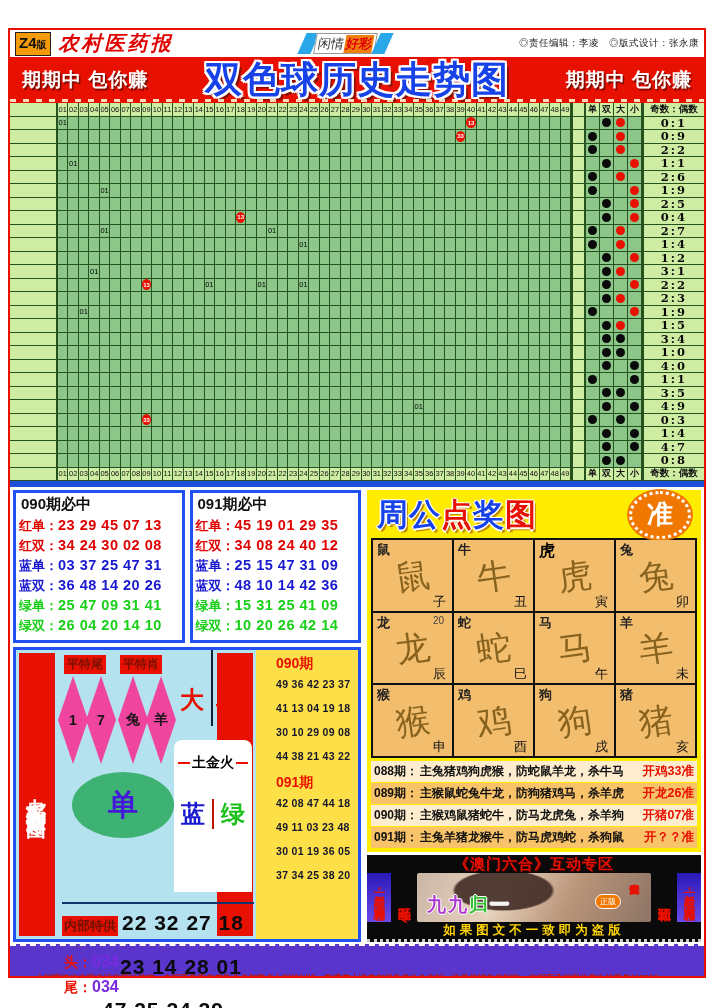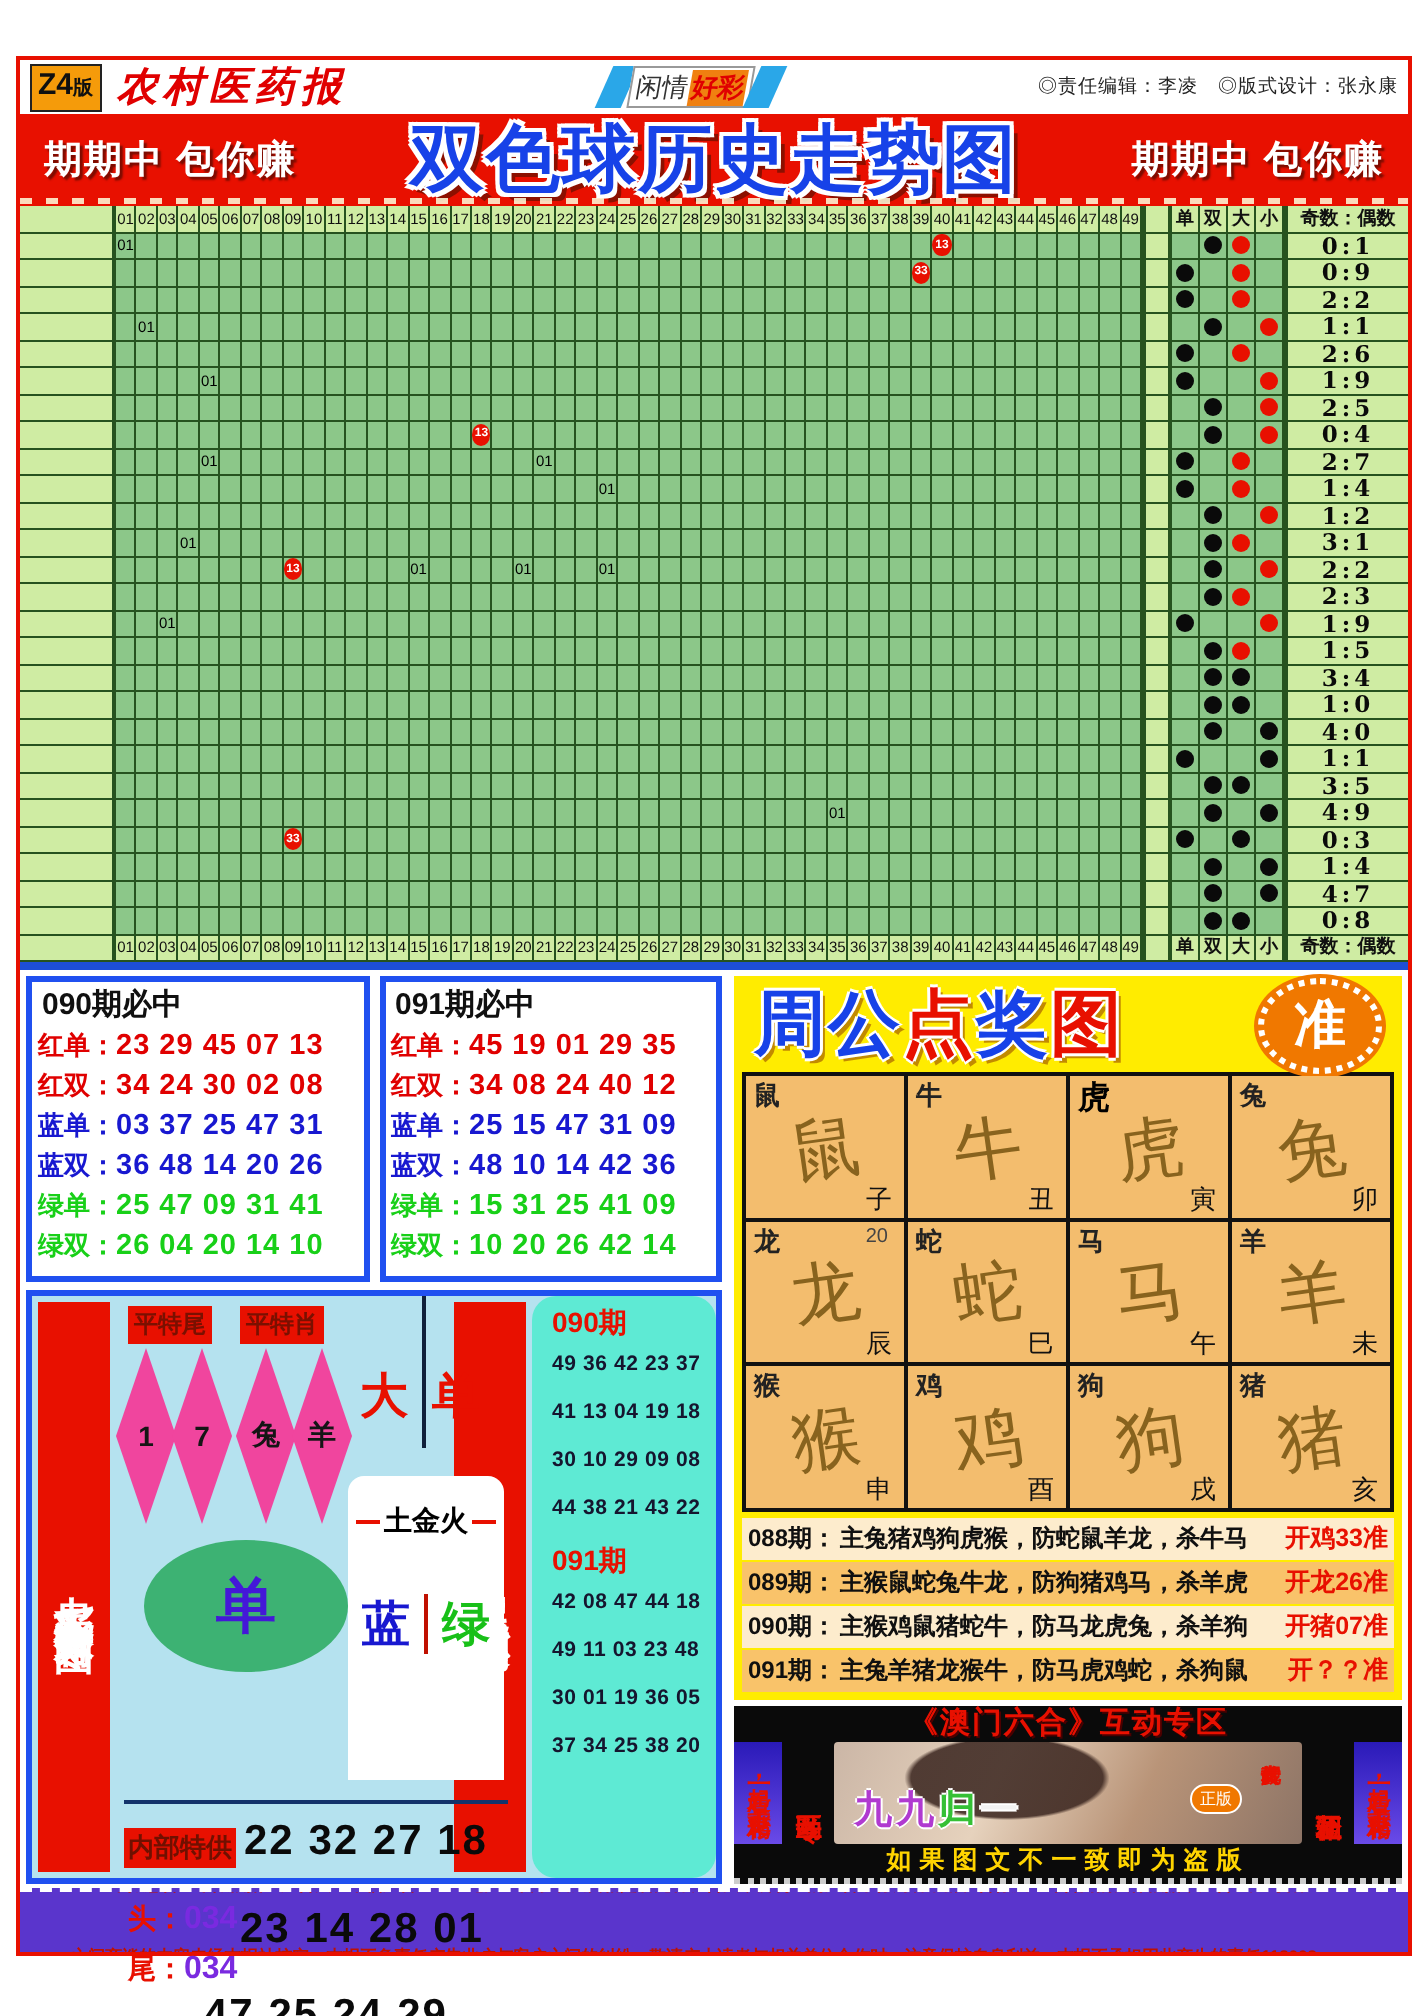--- a/index.html
+++ b/index.html
@@ -23,21 +23,21 @@
   
   .banner{height:46px;background:#e81000;display:flex;align-items:center;justify-content:space-between;
           padding:0 12px;position:relative;}
   .banner::after{content:"";position:absolute;left:0;right:0;bottom:1px;height:3px;
           background:repeating-linear-gradient(90deg,#ffd 0 6px,rgba(0,0,0,0) 6px 13px);opacity:.85;}
   .banner-side{color:#fff;font-size:19px;font-weight:bold;letter-spacing:1px;text-shadow:1.5px 1.5px 1px #7a0c00;}
   .banner-title{color:#1742e8;font-size:37px;font-weight:900;letter-spacing:1px;font-family:"DejaVu Serif",serif;
      text-shadow:-2px 0 #fff,2px 0 #fff,0 -2px #fff,0 2px #fff,-2px -2px #fff,2px 2px #fff,-2px 2px #fff,2px -2px #fff,4px 4px 0 #8c1000;}
 
   
-  .chart{height:378px;display:flex;flex-direction:column;background:#8cc789;border-bottom:4px solid #1d4ed8;}
+  .chart{height:378px;display:flex;flex-direction:column;background:#8cc789;border-bottom:6px solid #1d4ed8;}
   .crow{display:flex;flex:1;border-bottom:1px solid #26521f;min-height:0;}
   .chead{background:#cfeca3;}
   .rlabel{width:46px;background:#cfeca3;border-right:2px solid #26521f;}
   .ccell{flex:1;border-right:1px solid #26521f;display:flex;align-items:center;justify-content:center;overflow:hidden;}
   .hnum{font-size:7.5px;color:#101010;}
   .rgap{width:11px;background:#cfeca3;border-left:2px solid #26521f;border-right:2px solid #26521f;}
   .dcell{width:13px;border-right:1px solid #26521f;display:flex;align-items:center;justify-content:center;}
   .hzh{font-size:9px;font-weight:bold;color:#101010;}
   .ratio{width:60px;background:#cfeca3;display:flex;align-items:center;justify-content:center;border-left:2px solid #26521f;}
   .hratio{font-size:9.5px;font-weight:bold;color:#101010;}
@@ -79,29 +79,29 @@
   .lanlv .sep{width:2px;height:30px;background:#c01000;margin:0 7px;}
   .oval{position:absolute;left:14px;top:122px;width:102px;height:66px;background:#3db273;border-radius:50%;
         display:flex;align-items:center;justify-content:center;}
   .oval span{color:#4418d8;font-size:30px;font-weight:bold;}
   .hline{position:absolute;left:4px;top:252px;width:192px;height:2px;background:#13336b;}
   .neibu{position:absolute;left:4px;top:266px;background:#e81000;color:#701000;font-weight:bold;font-size:13px;padding:1px 2px;}
   .bignum{position:absolute;font-size:21px;font-weight:bold;color:#0a0a0a;letter-spacing:1px;white-space:nowrap;}
   .bn1{left:64px;top:261px}.bn2{left:62px;top:305px}.bn3{left:44px;top:348px}
   .touwei{position:absolute;left:6px;top:300px;font-size:14px;font-weight:bold;line-height:1.55;}
   .touwei .lab{color:#e81000}.touwei .val{color:#7a2ae0;font-size:16px;}
-  .qxc-nums{width:80px;background:#5eead4;padding:4px 2px 0 10px;border-radius:12px;}
+  .qxc-nums{width:80px;background:#fde047;padding:4px 2px 0 20px;}
   .wlabel{color:#e81000;font-weight:bold;font-size:14px;margin:1px 0 5px;}
   .wrow{font-size:10.5px;font-weight:bold;color:#15152e;margin-bottom:12px;letter-spacing:0.3px;white-space:nowrap;}
 
   
   .bright{flex:1;display:flex;flex-direction:column;padding:3px 3px 2px 4px;min-width:0;}
   .zhg{background:#ffec00;padding:1px 4px 3px;}
   .zhg-head{display:flex;align-items:center;justify-content:space-between;height:47px;padding:0 6px;}
-  .zhg-title{font-size:36px;font-weight:900;font-family:"DejaVu Serif",serif;letter-spacing:1px;}
+  .zhg-title{font-size:31px;font-weight:900;font-family:"DejaVu Serif",serif;letter-spacing:1px;}
   .zhg-title span{text-shadow:-1.5px 0 #fff,1.5px 0 #fff,0 -1.5px #fff,0 1.5px #fff,2.5px 2.5px 0 rgba(120,20,0,.45);}
   .zc-blue{color:#1742e8}.zc-red{color:#e81000}
   .zhun{width:56px;height:42px;background:#f07800;border-radius:50%;display:flex;align-items:center;justify-content:center;
         color:#fff;font-size:26px;font-weight:bold;border:3px dotted #fff;box-shadow:0 0 0 2px #f07800;}
   .zodiac-grid{display:grid;grid-template-columns:repeat(4,1fr);grid-auto-rows:1fr;border:2px solid #111;
         background:#111;gap:2px;height:216px;}
   .zcell{background:#f3bd6e;position:relative;overflow:hidden;}
   .zanimal{position:absolute;left:4px;top:1px;font-size:13px;font-family:"DejaVu Serif",serif;font-weight:bold;color:#222;}
   .zanimal.zbold{font-size:16px;font-weight:900;color:#000;}
   .znote{position:absolute;right:8px;top:2px;font-size:10px;color:#444;}

